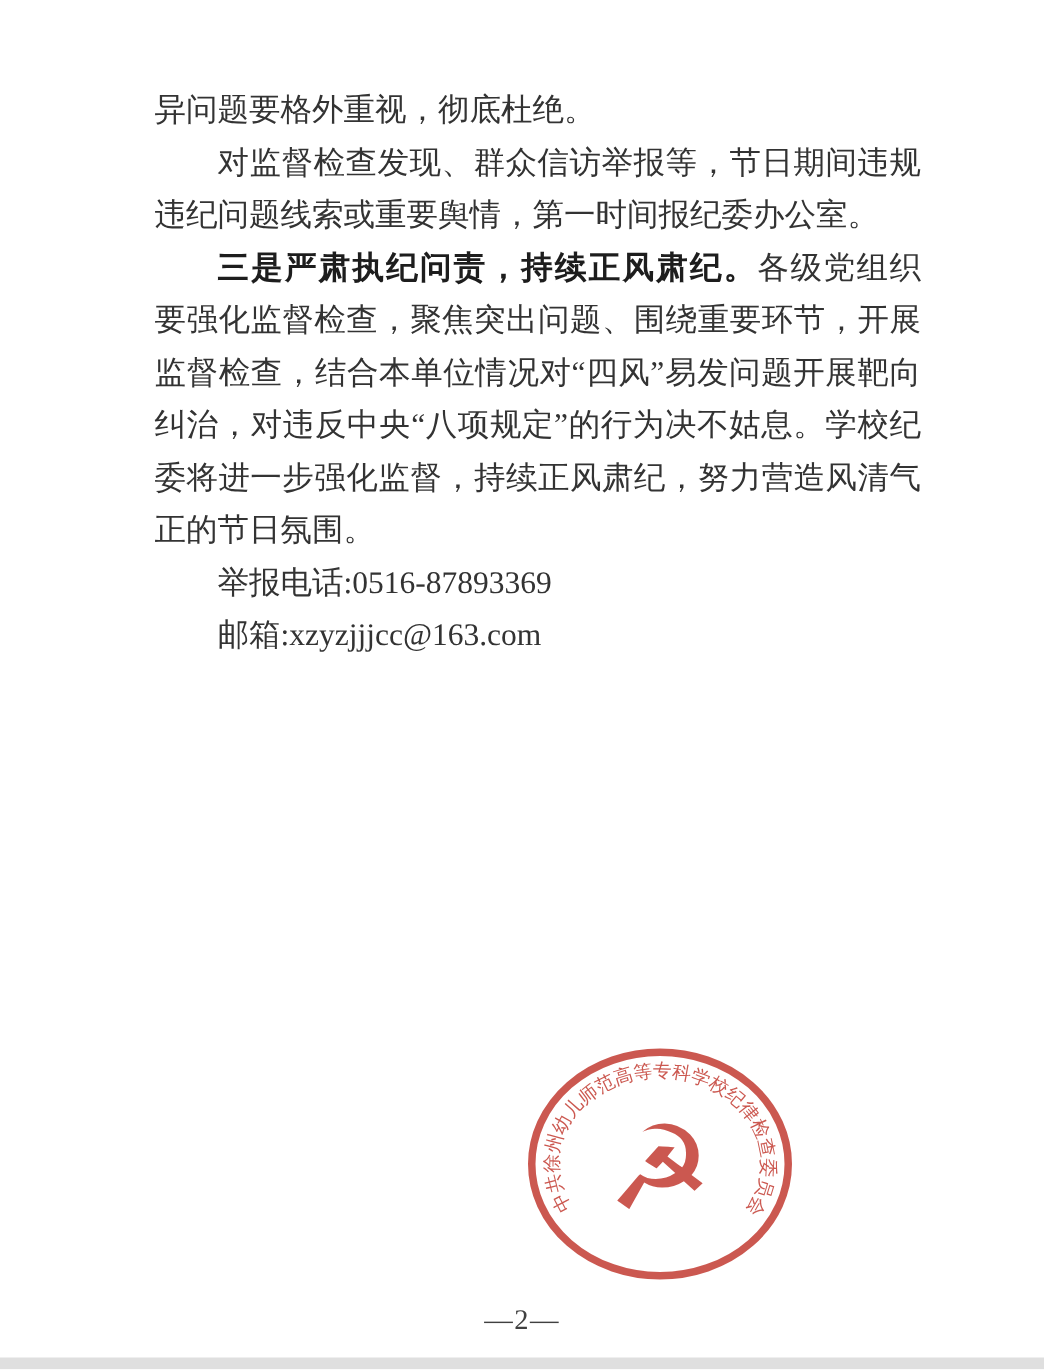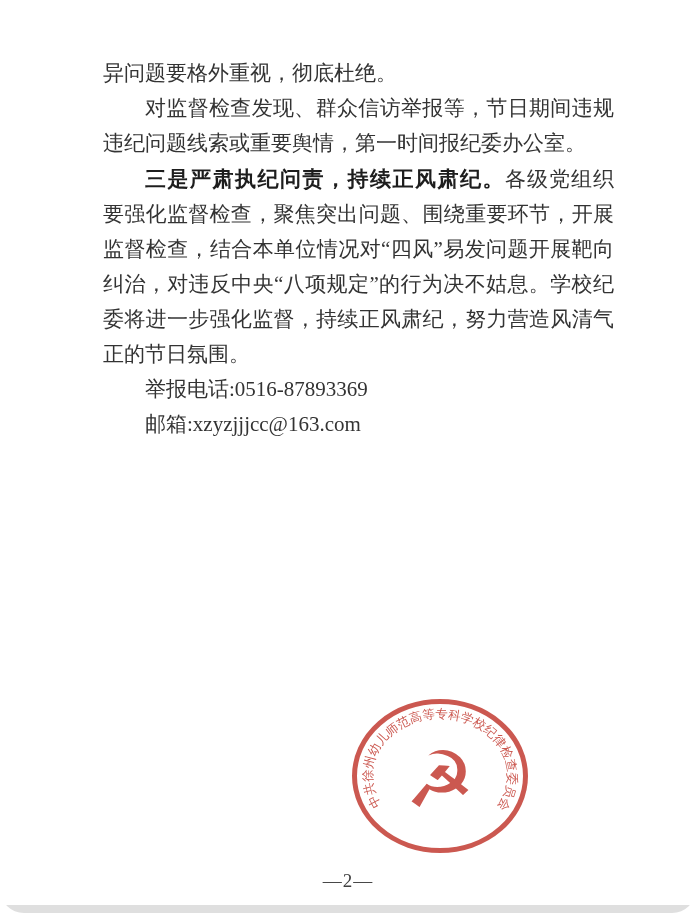--- a/index.html
+++ b/index.html
@@ -2,21 +2,20 @@
 <html><head>
 <meta charset="utf-8">
 <style>
   html,body{margin:0;padding:0;background:#ffffff;}
   .page{
     position:relative;
     width:696px;height:913px;
     background:#ffffff;
     overflow:hidden;
     font-family:"Liberation Serif","DejaVu Serif",serif;
-    border-radius:24px;
   }
   
   .content{
     position:absolute;
     left:103px;top:56px;width:511px;
     font-size:21px;line-height:35px;
     color:#333333;
     text-align:justify;
     text-justify:inter-character;
   }

